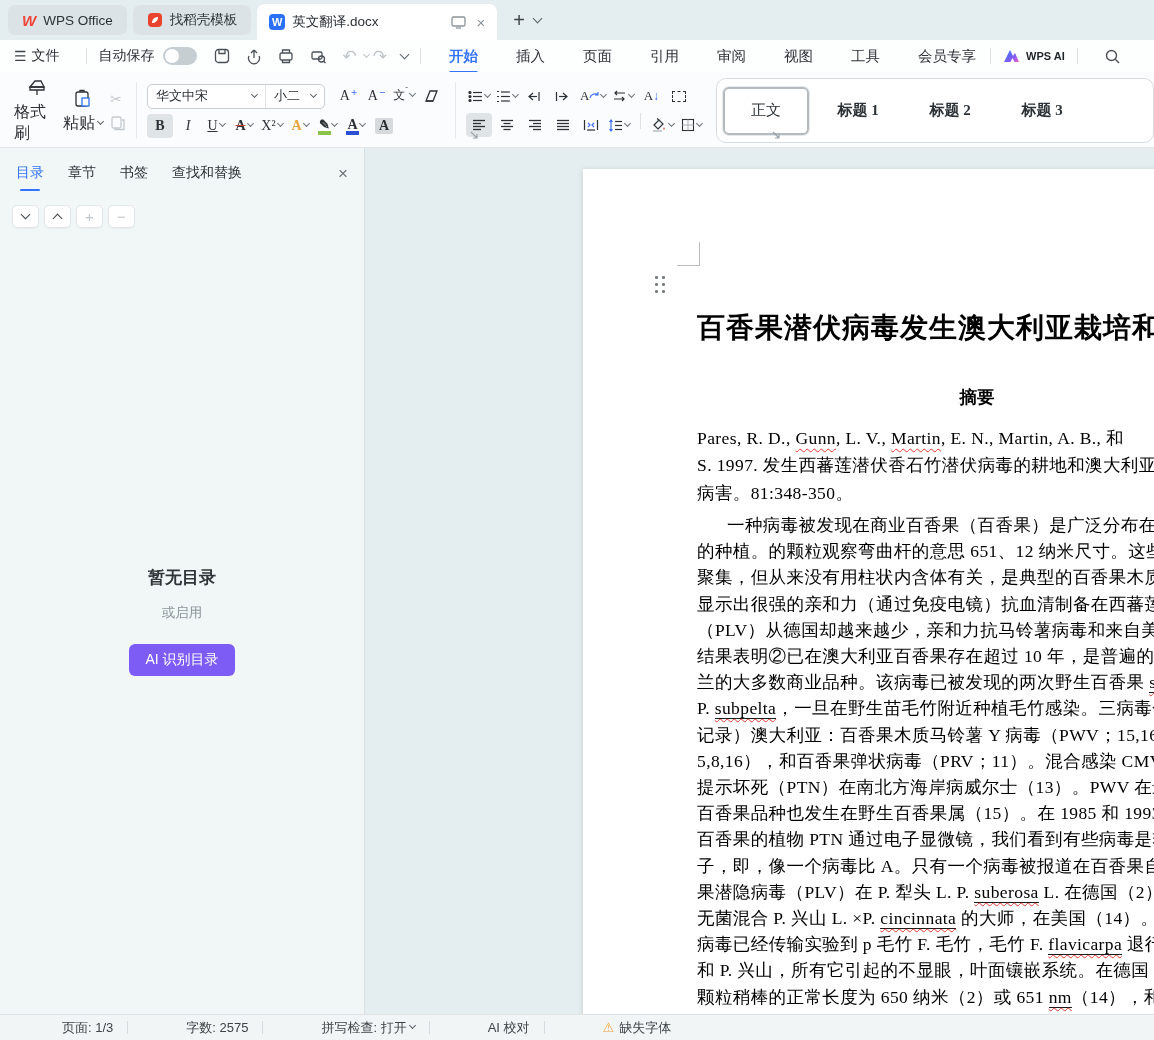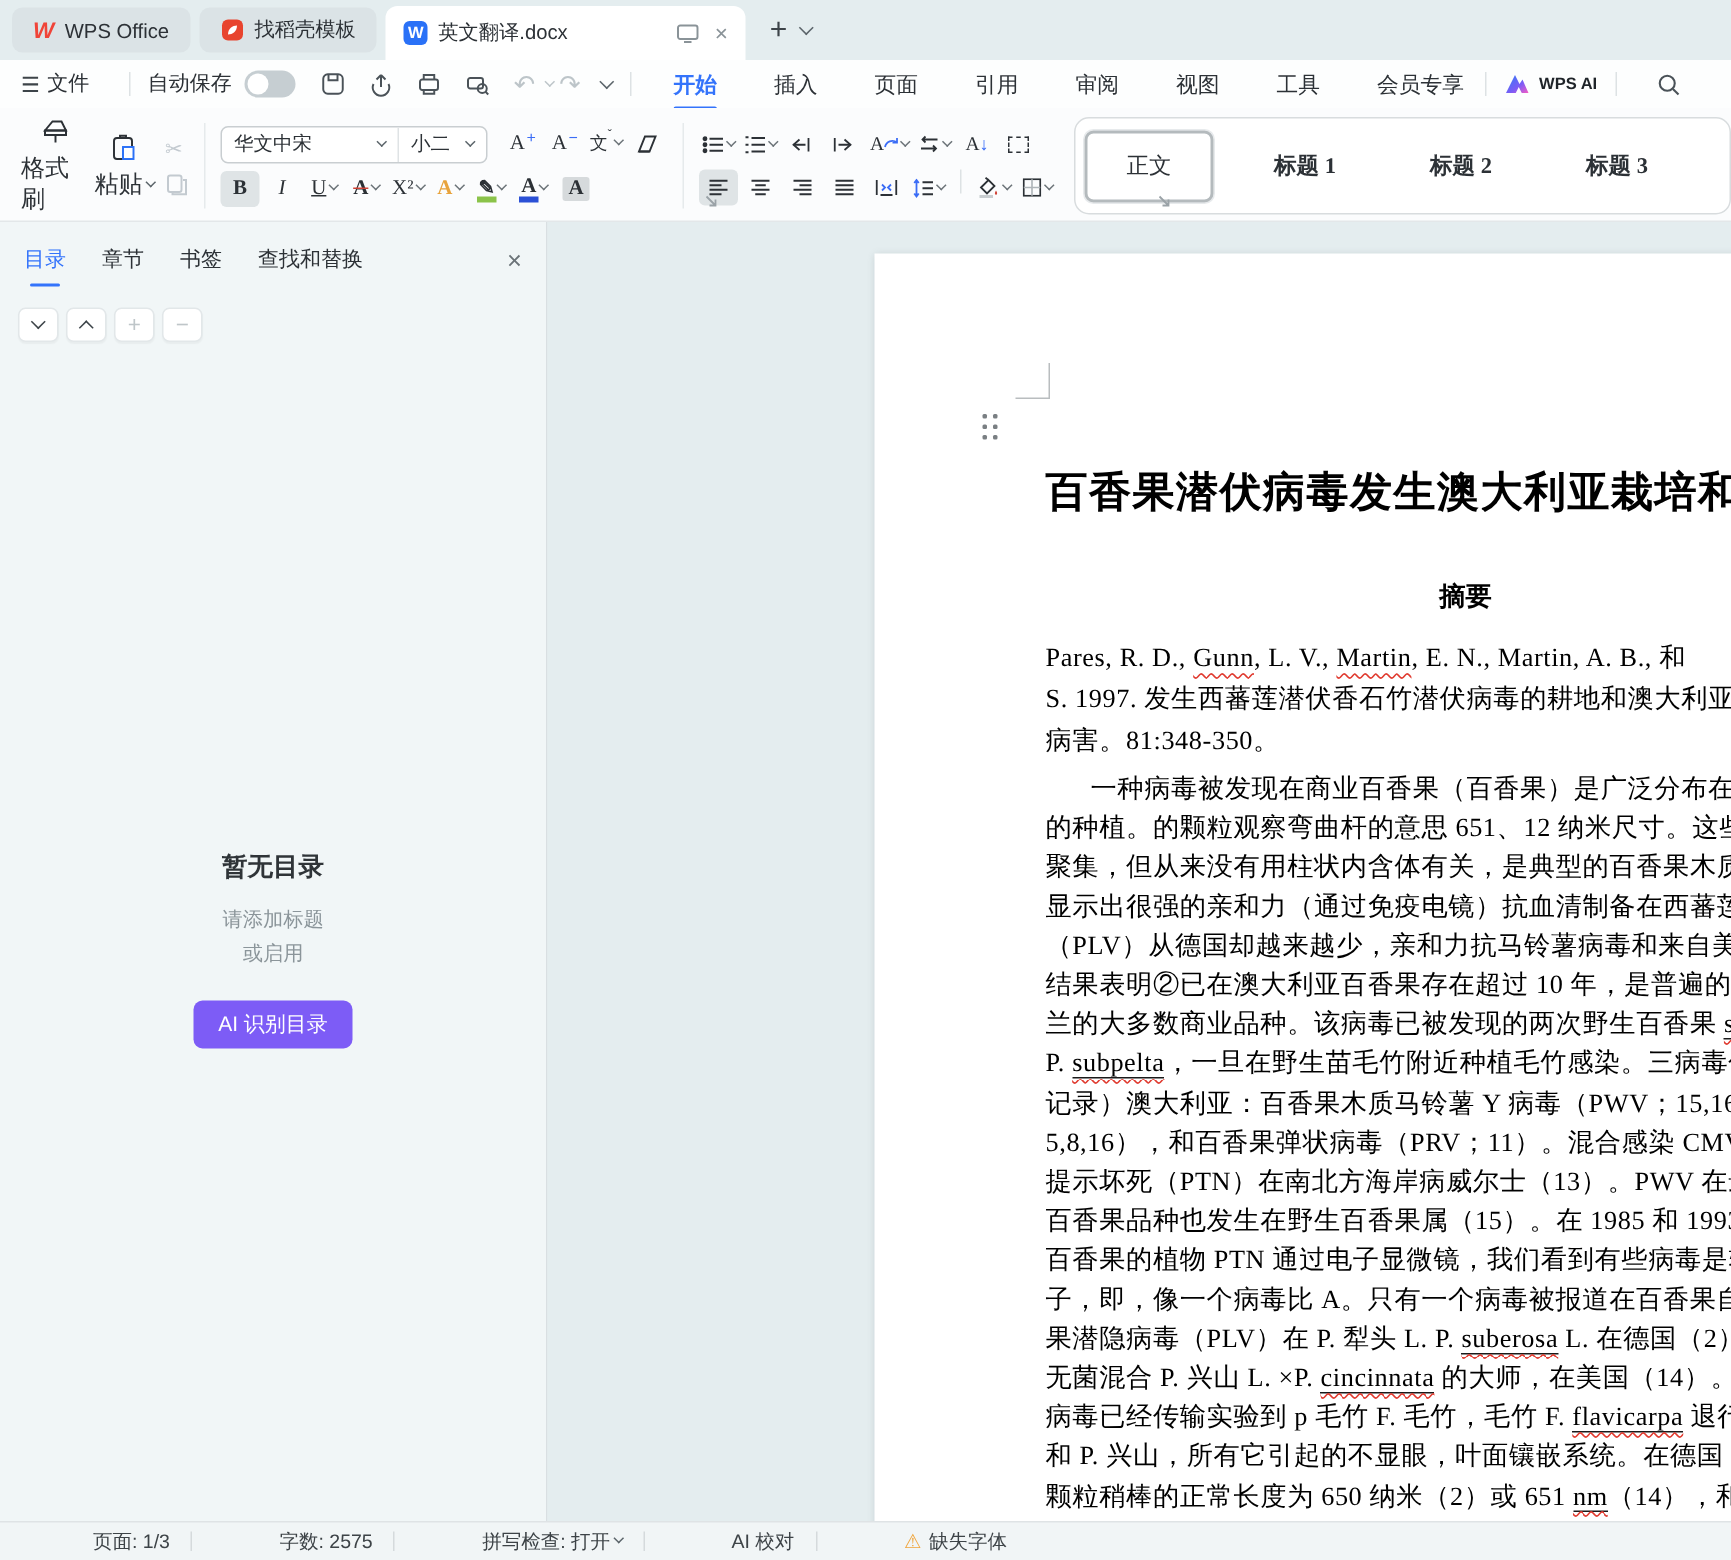--- a/index.html
+++ b/index.html
@@ -57,21 +57,21 @@
   .serif { font-family:"Liberation Serif", serif; }
   .gi { font-size:14px; }
   .sup { color:#3b6df6; font-size:11px; position:relative; top:-4px; left:1px; font-weight:bold; }
   .aeff { color:#e8a33c; font-weight:bold; }
   .astrike { text-decoration:line-through; text-decoration-color:#d04438; font-weight:bold; }
   .acolor { font-weight:bold; position:relative; padding-bottom:2px; }
   .acolor::after { content:""; position:absolute; left:-1px; right:-1px; bottom:0; height:4px; background:#2b50d6; }
   .apen::after { background:#8bc34a; }
   .ashade { background:#d6dadc; padding:0 4px; font-weight:bold; border-radius:2px; }
   .expandarrow { position:absolute; bottom:3px; color:#9aa2a7; }
-  .gallery { margin-left:12px; border:1px solid #d8dcde; border-radius:10px; background:#fff; display:flex; align-items:center; padding:4px 6px; gap:18px; flex:1; overflow:hidden; }
+  .gallery { margin-left:12px; border:1px solid #d8dcde; border-radius:10px; background:#fff; display:flex; align-items:center; padding:4px 6px; gap:6px; flex:1; overflow:hidden; }
   .gitem { min-width:86px; height:48px; display:flex; align-items:center; justify-content:center; font-size:15px; white-space:nowrap; border-radius:6px; border:2px solid transparent; }
   .gitem.sel { border-color:#b4babd; box-shadow:0 0 0 1px #e7eaec; }
   .gitem.h { font-family:"Liberation Serif", serif; font-weight:bold; }
 
   
   .main { flex:1; display:flex; position:relative; min-height:0; }
   .sidebar { width:365px; flex:none; background:#f1f6f7; border-right:1px solid #d9dfe2; position:relative; }
   .sb-tabs { display:flex; align-items:center; gap:24px; padding:16px 16px 0 16px; font-size:14px; color:#2c3136; }
   .sb-tab { position:relative; padding-bottom:9px; }
   .sb-tab.active { color:#3373fb; }
@@ -492,21 +492,20 @@
         <span class="sq-btn dis">
             <span>+</span>
           </span>
         <span class="sq-btn dis">
             <span>−</span>
           </span>
       </div>
       <div class="sb-empty">
         <div class="t">暂无目录</div>
         <div class="h">
-          <div>请添加标题</div>
           <div>或启用</div>
         </div>
         <span class="ai-btn">AI 识别目录</span>
       </div>
     </div>
 
     <div class="canvas">
       <div class="page">
         <div class="cornermark"></div>
         <div class="handle">

